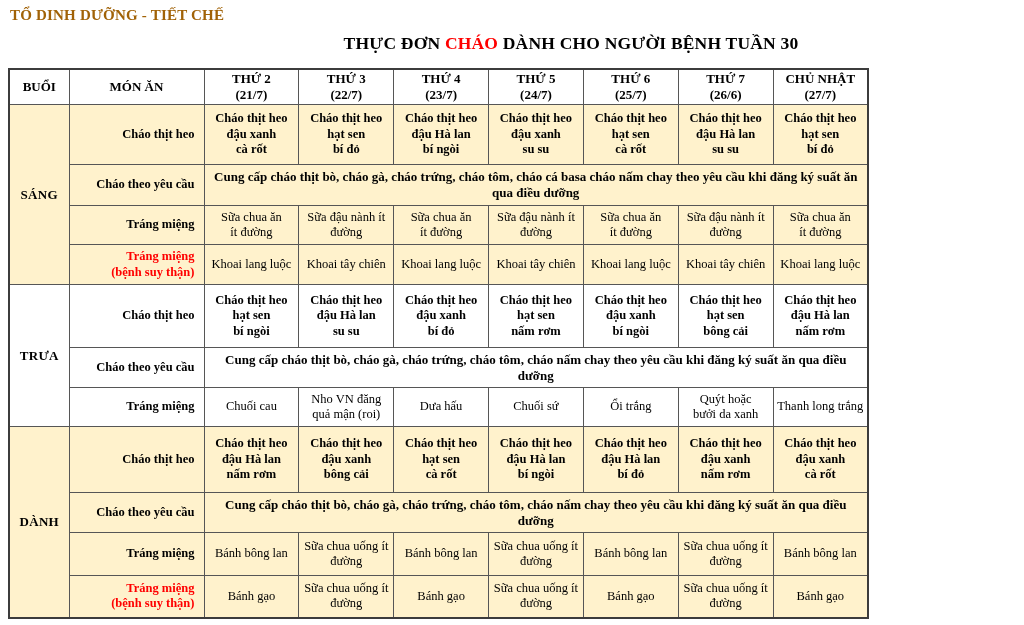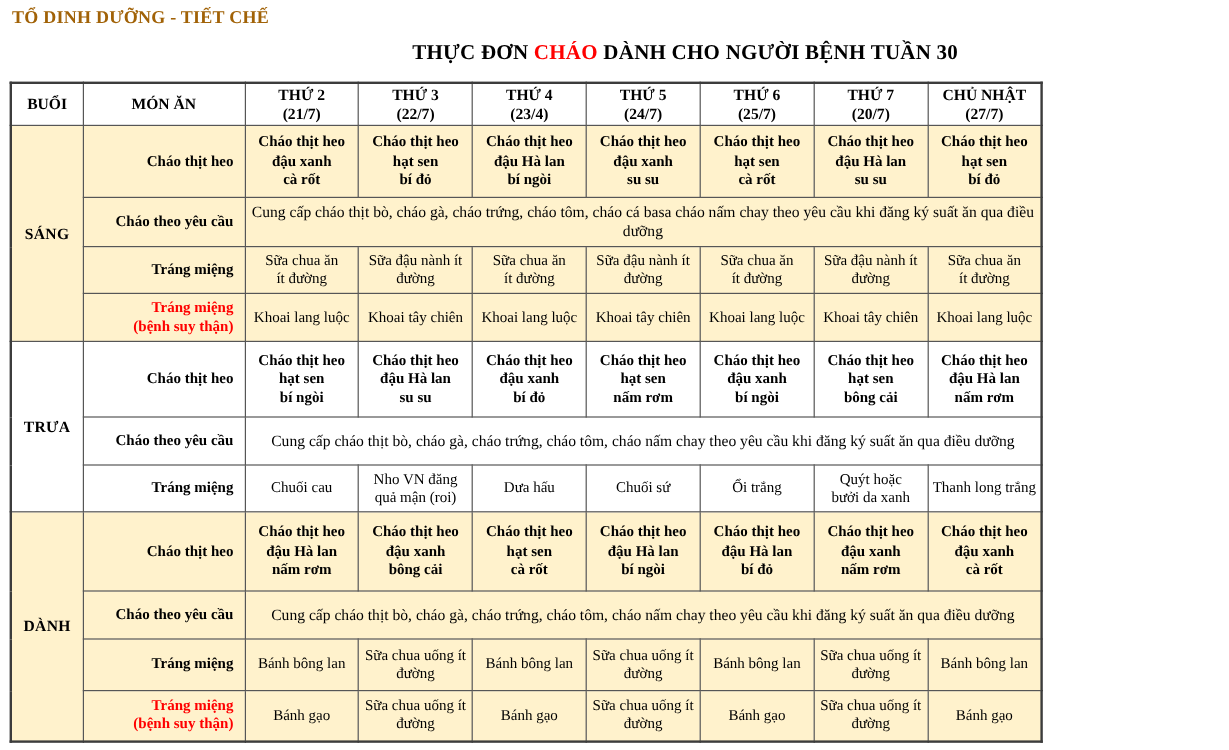--- a/index.html
+++ b/index.html
@@ -32,21 +32,21 @@
     font-size: 12.5px; line-height: 1.24;
     white-space: pre-line; padding: 1px 3px;
     background: #ffffff;
   }
   .menu th { font-weight: bold; font-size: 13px; }
   tr.shaded td { background: #fff2cc; }
   td.lbl { text-align: right; padding-right: 9px; font-weight: bold; }
   td.lbl.red, .red { color: #ff0000; }
   td.buoi { font-weight: bold; font-size: 13px; letter-spacing: 0.3px; }
   td.dish { font-weight: bold; }
-  td.note { font-weight: normal; font-size: 13px; }
+  td.note { font-weight: bold; font-size: 13px; }
 </style>
 </head>
 <body>
 
 <div class="org">TỔ DINH DƯỠNG - TIẾT CHẾ</div>
 
 <div class="title"><span>THỰC ĐƠN </span><span class="hl">CHÁO</span><span> DÀNH CHO NGƯỜI BỆNH TUẦN 30</span></div>
 
 <table class="menu">
   <colgroup>
@@ -62,27 +62,27 @@
   </colgroup>
   <thead>
     <tr style="height:35px">
       <th>BUỔI</th>
       <th>MÓN ĂN</th>
       <th>THỨ 2
 (21/7)</th>
       <th>THỨ 3
 (22/7)</th>
       <th>THỨ 4
-(23/4)</th>
+(23/7)</th>
       <th>THỨ 5
 (24/7)</th>
       <th>THỨ 6
 (25/7)</th>
       <th>THỨ 7
-(20/7)</th>
+(26/6)</th>
       <th>CHỦ NHẬT
 (27/7)</th>
     </tr>
   </thead>
   <tbody>
 
     <tr class="shaded" style="height:60px">
       <td class="buoi" rowspan="4">SÁNG</td>
       <td class="lbl">Cháo thịt heo</td>
       <td class="dish">Cháo thịt heo

